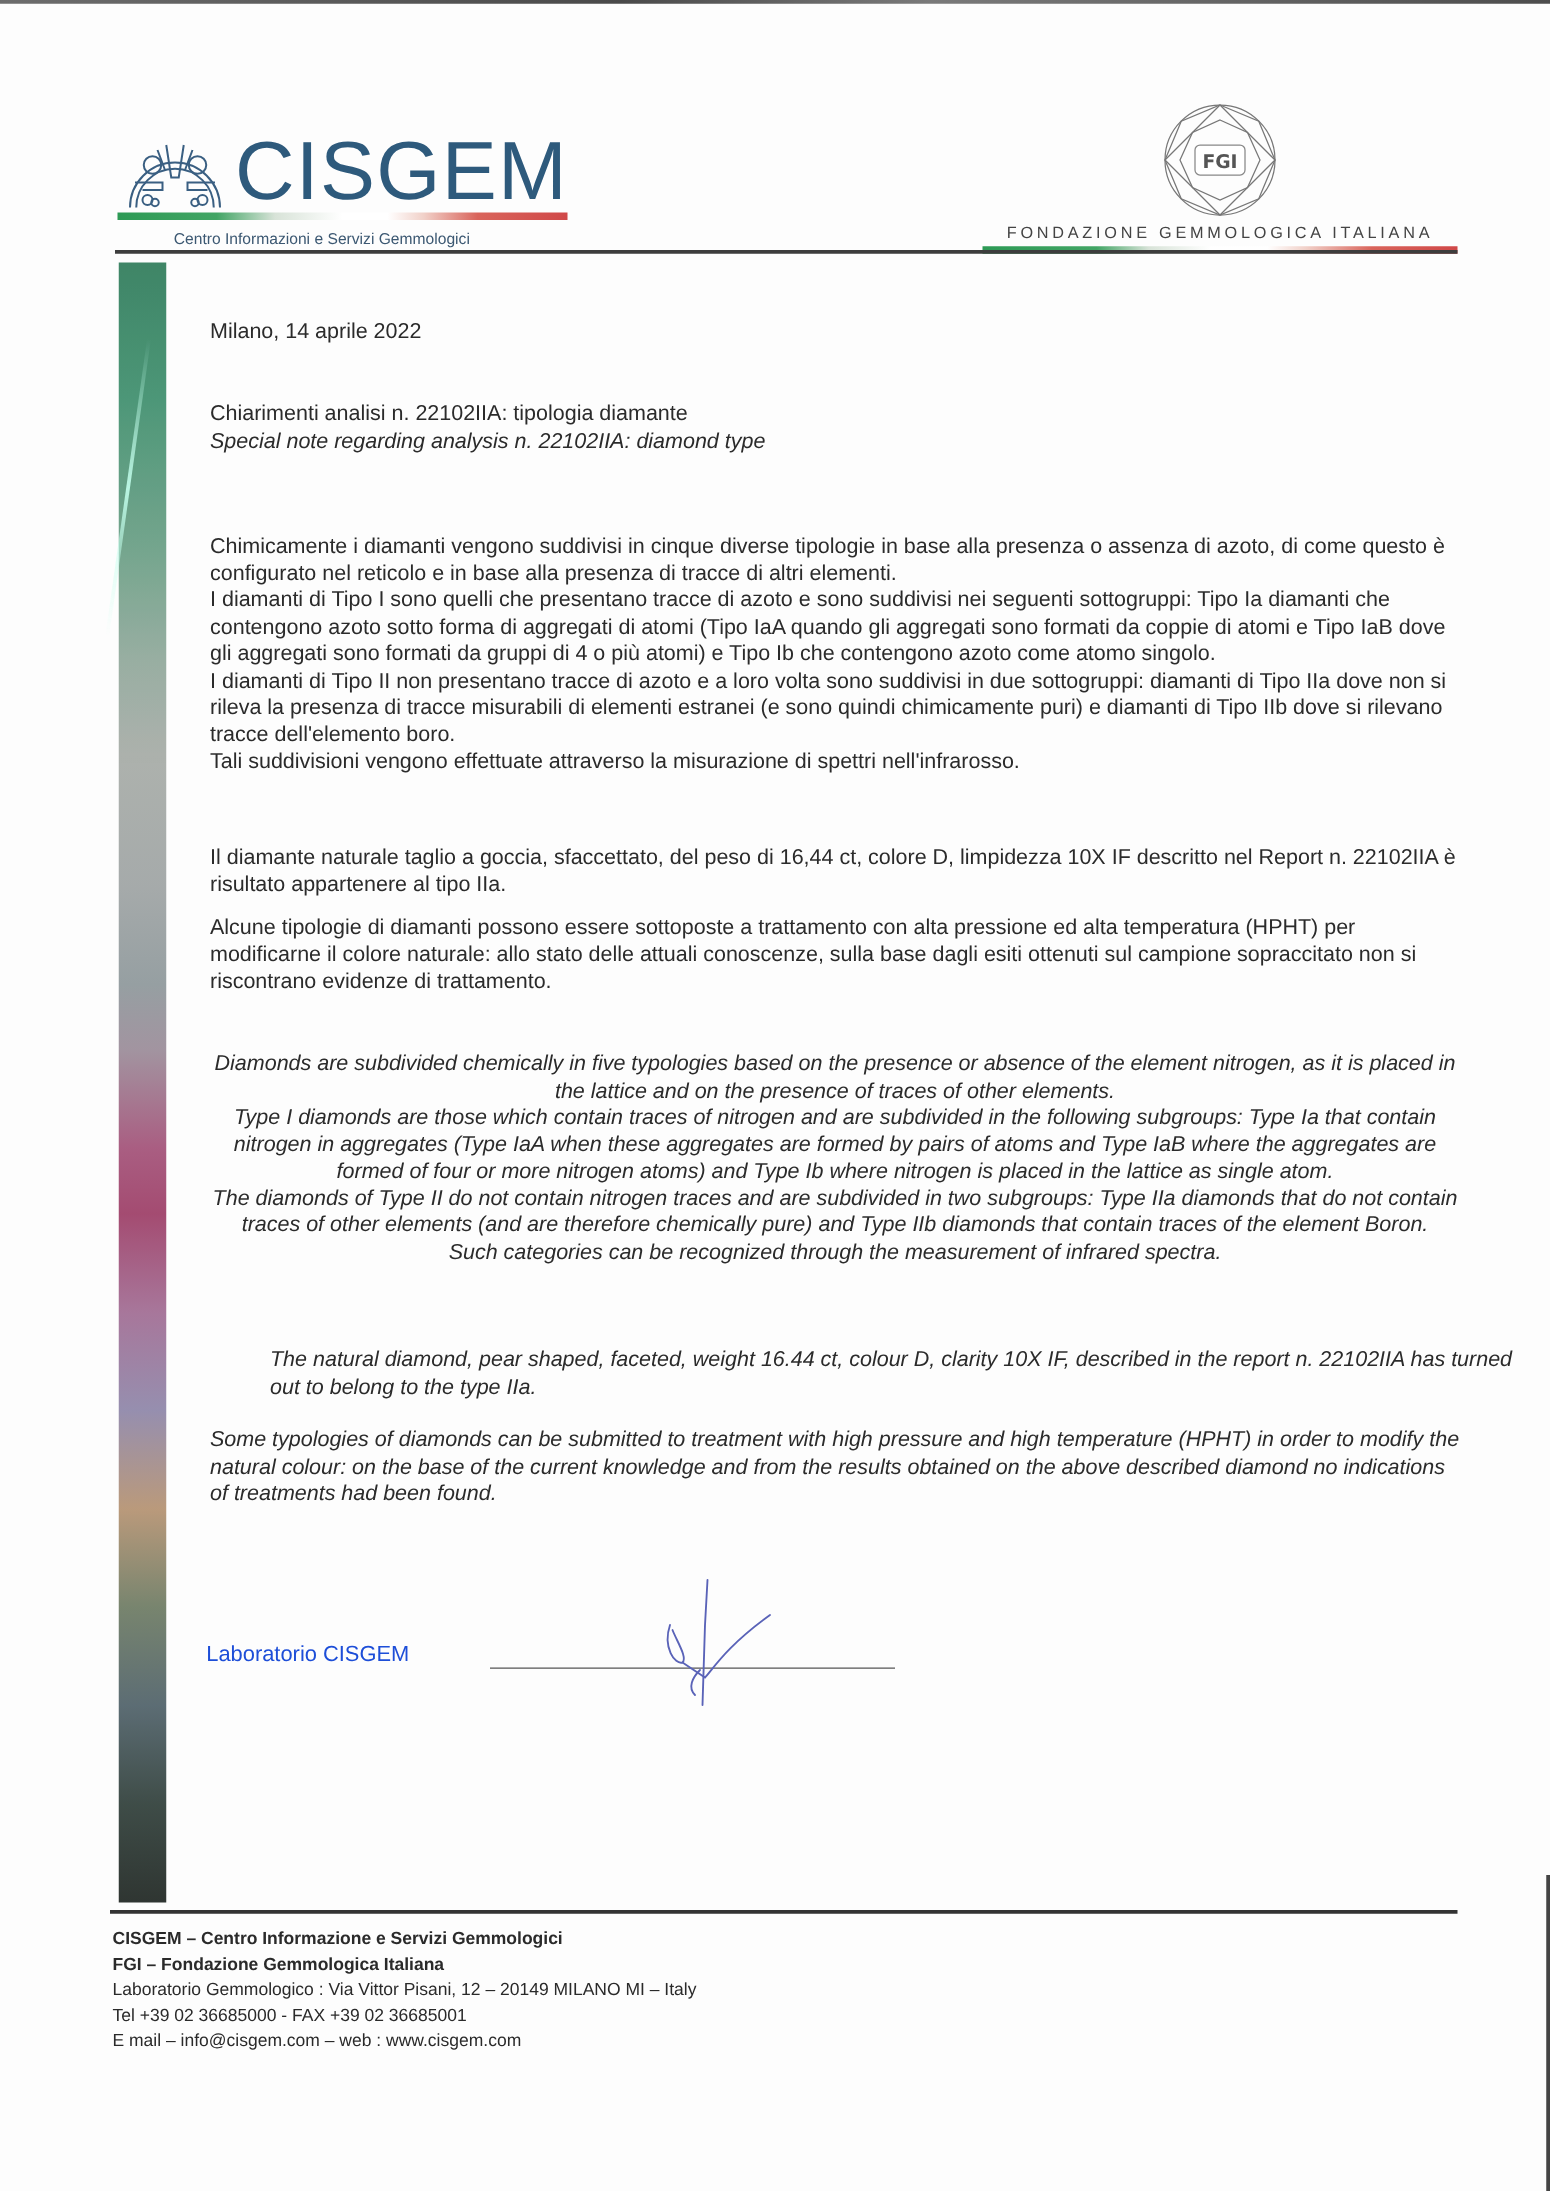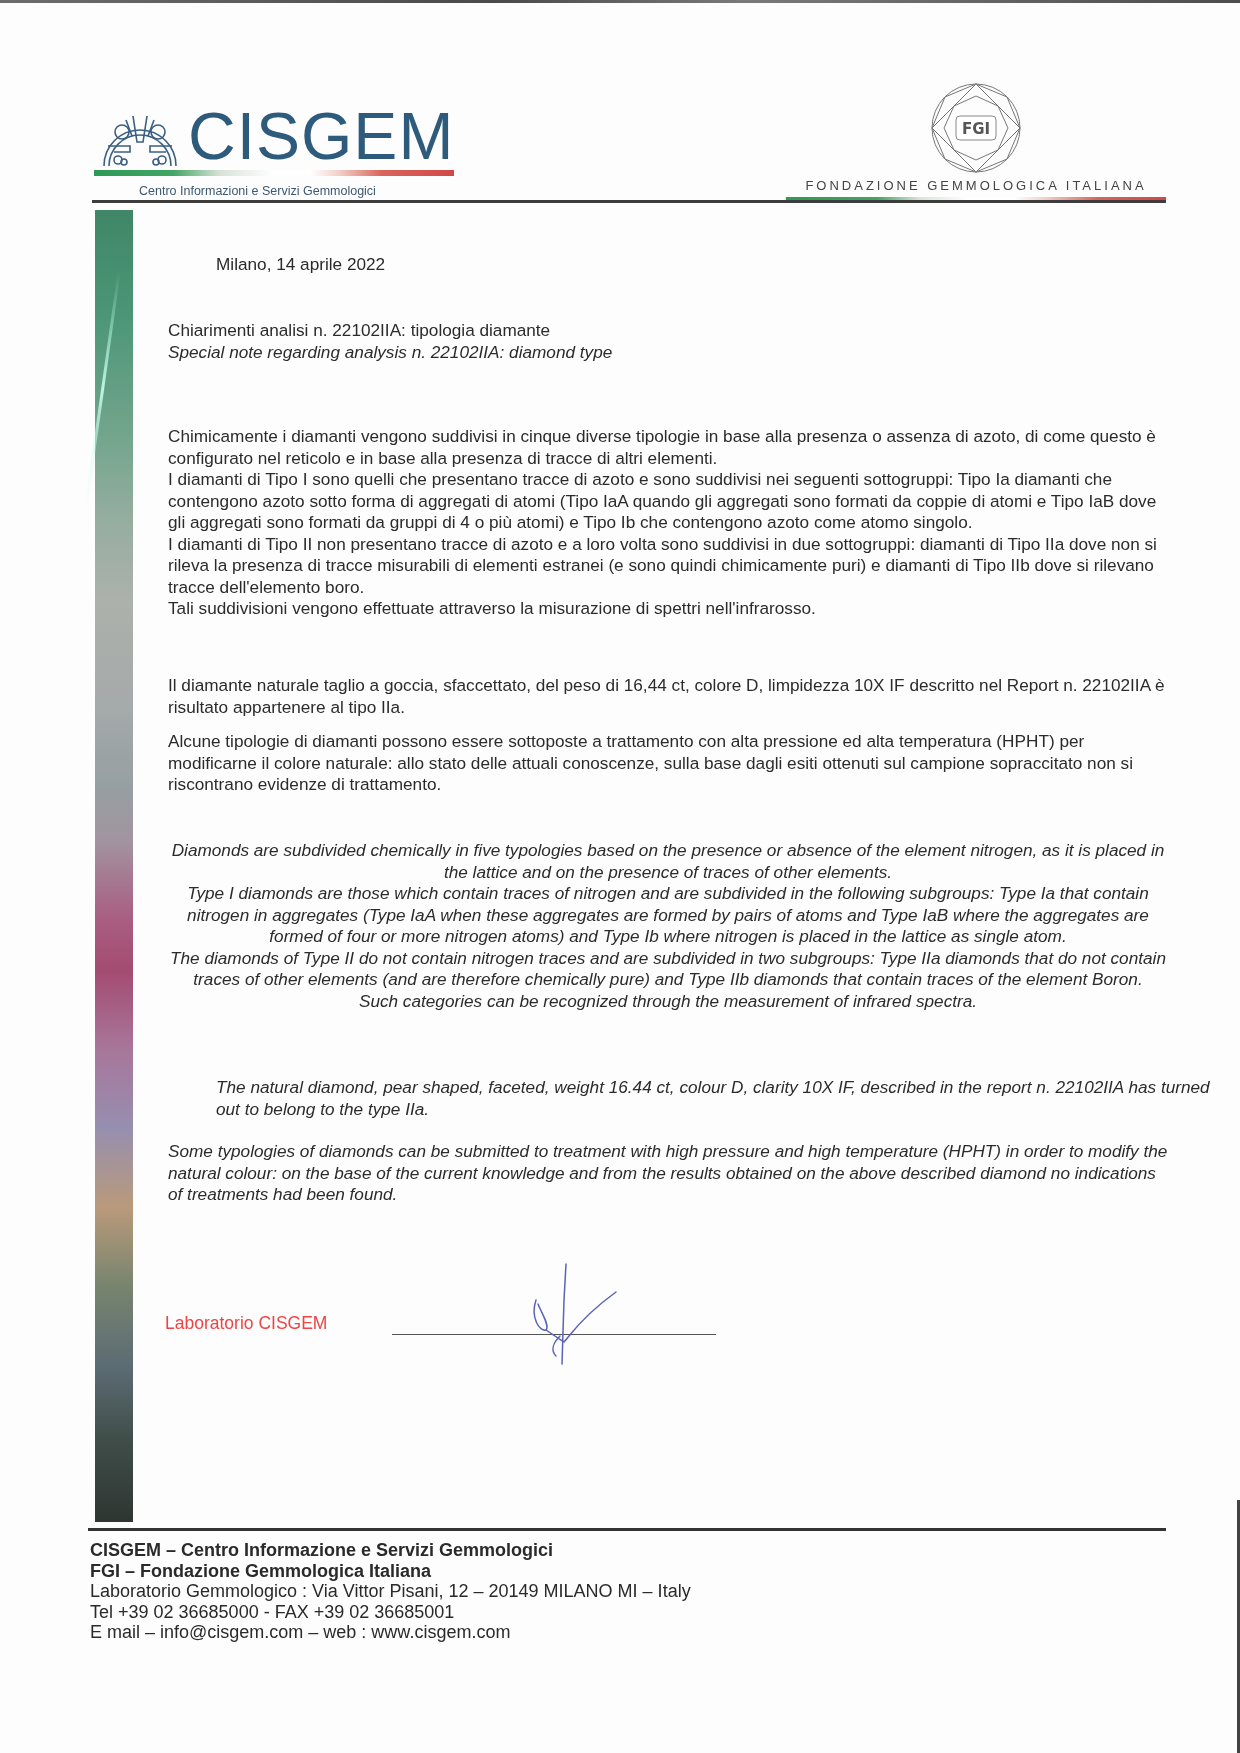--- a/index.html
+++ b/index.html
@@ -55,35 +55,35 @@
   .side-stripe::after {
     content:""; position:absolute; left:6px; top:60px; width:3px; height:240px;
     background:linear-gradient(180deg,rgba(255,255,255,0),rgba(190,255,235,0.9),rgba(255,255,255,0));
     transform:rotate(8deg);
   }
 
   
   .text { position:absolute; left:168px; width:1000px; font-size:17.2px; line-height:21.5px; color:#2b2b2b; }
   .it { font-style:italic; }
   p { margin:0; }
-  .date { top:254px;margin-left:48px; }
+  .date { top:254px; }
   .subject { top:320px; }
   .para-it { top:426px; }
   .para2 { top:675px; }
   .para3 { top:731px; }
   .para-en1 { top:840px;text-align:center; }
   .para-en2 { top:1077px;margin-left:48px; }
   .para-en3 { top:1141px; }
 
-  .signature-label { position:absolute; left:165px; top:1313px; font-size:17.5px; color:#ef4444; }
+  .signature-label { position:absolute; left:165px; top:1313px; font-size:17.5px; color:#1d4ed8; }
   .signature-line { position:absolute; left:392px; top:1334px; width:324px; height:1px; background:#555; }
   .signature-scribble { position:absolute; left:520px; top:1260px; width:110px; height:110px; }
 
   .footer-rule { position:absolute; left:88px; top:1528px; width:1078px; height:3px; background:#333; }
-  .footer { position:absolute; left:90px; top:1540px; font-size:18px; line-height:20.5px; color:#2a2a2a; }
+  .footer { position:absolute; left:90px; top:1540px; font-size:14px; line-height:20.5px; color:#2a2a2a; }
   .footer .b { font-weight:bold; }
 </style>
 </head>
 <body>
 
 <div class="scan-top"></div>
 <div class="scan-right"></div>
 
 <div class="cisgem-logo">
   <svg class="cisgem-emblem" viewBox="0 0 80 64">

